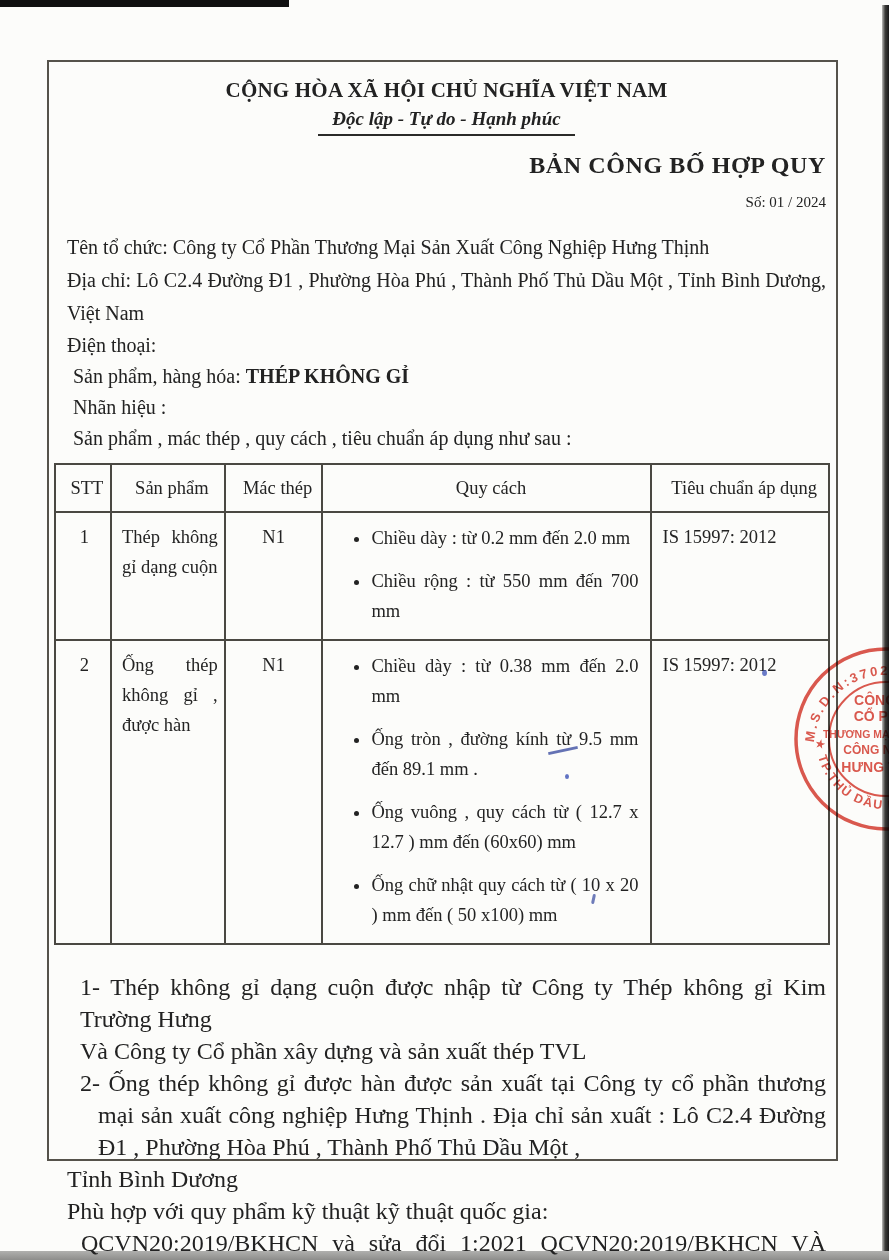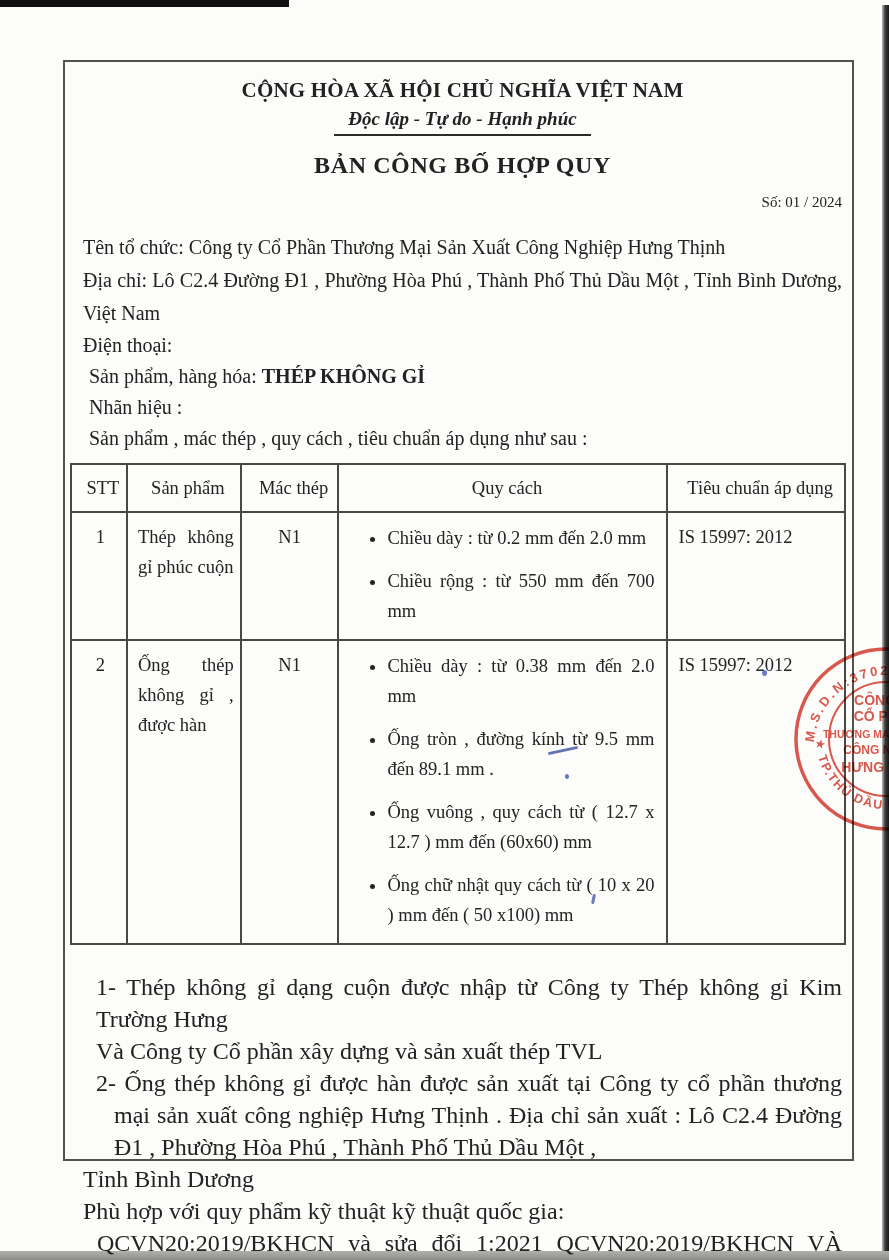--- a/index.html
+++ b/index.html
@@ -10,29 +10,29 @@
     font-family:"Liberation Serif","DejaVu Serif",serif;
     color:#222;
   }
   
   .scan-top{position:absolute;left:0;top:0;width:289px;height:7px;background:#101010;}
   .scan-right{position:absolute;right:0;top:5px;width:7px;height:1255px;
     background:linear-gradient(to right,#bcbcba,#3c3c3a 45%,#181818);}
   .scan-bottom{position:absolute;left:0;bottom:0;width:889px;height:9px;
     background:linear-gradient(to bottom,#b0b0ae,#8d8d8b);}
   
-  .frame{position:absolute;left:63px;top:60px;width:787px;height:1097px;
+  .frame{position:absolute;left:47px;top:60px;width:787px;height:1097px;
     border:2px solid #55524b;}
   .content{position:absolute;left:0;top:0;right:0;bottom:0;padding:10px 10px 0 18px;}
 
   .republic{font-size:21px;font-weight:bold;text-align:center;letter-spacing:.2px;margin:4px 0 0;line-height:29px;}
   .motto-wrap{text-align:center;margin:3px 0 0;}
   .motto{display:inline-block;font-size:19px;font-weight:bold;line-height:22px;
     border-bottom:2.5px solid #2b2b29;padding:0 14px 4px;font-style:italic;}
-  .doc-title{text-align:center;font-size:24px;font-weight:bold;letter-spacing:.6px;margin:14px 0 0;line-height:30px;}
+  .doc-title{text-align:right;font-size:24px;font-weight:bold;letter-spacing:.6px;margin:14px 0 0;line-height:30px;}
   .doc-number{text-align:right;font-size:15px;margin:6px 0 0;line-height:33px;}
 
   .para{font-size:20px;line-height:33px;margin:0;}
   .para.first{margin-top:12px;}
   .para.justify{text-align:justify;}
   .para2{font-size:20px;line-height:31px;margin:0;}
   .indent6{padding-left:6px;}
   .bold{font-weight:bold;}
 
   table.spec{border-collapse:collapse;margin:9px 0 0 -13px;width:776px;
@@ -107,21 +107,21 @@
         <tbody>
             <tr>
           <th class="c">STT</th>
           <th>Sản phẩm</th>
           <th>Mác thép</th>
           <th>Quy cách</th>
           <th>Tiêu chuẩn áp dụng</th>
         </tr>
         <tr class="r1">
           <td class="c stt">1</td>
-          <td class="sp">Thép không gỉ phúc cuộn</td>
+          <td class="sp">Thép không gỉ dạng cuộn</td>
           <td class="mac">N1</td>
           <td class="qc">
             <ul class="spec-list">
               <li>Chiều dày : từ 0.2 mm đến 2.0 mm</li>
               <li>Chiều rộng : từ 550 mm đến 700 mm</li>
             </ul>
           </td>
           <td class="tc">IS 15997: 2012</td>
         </tr>
         <tr class="r2">

